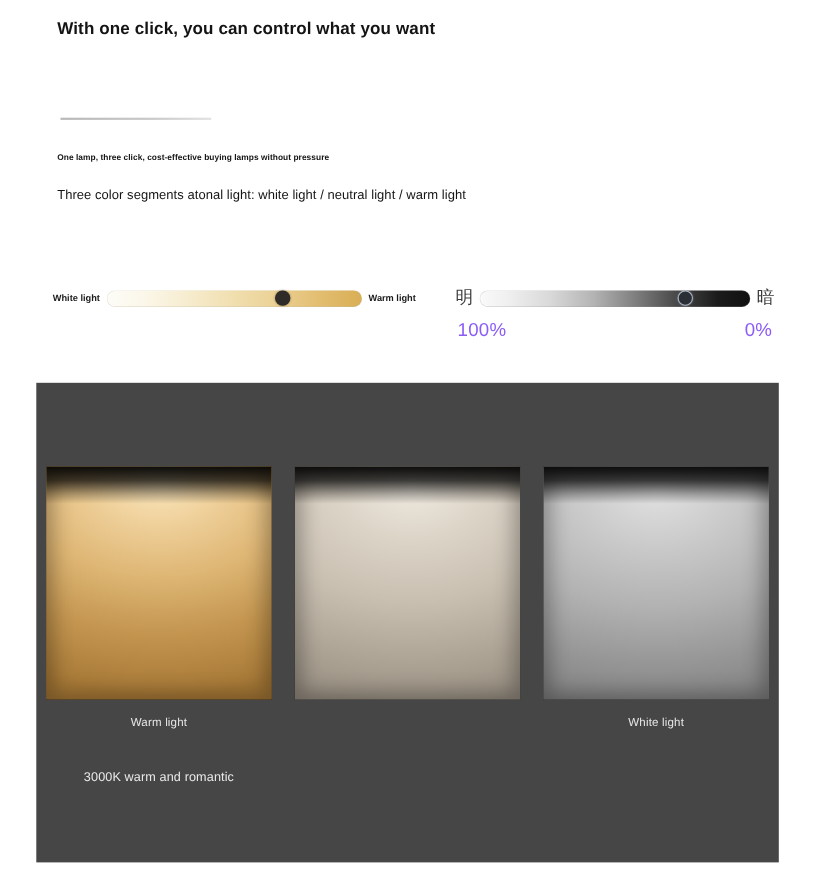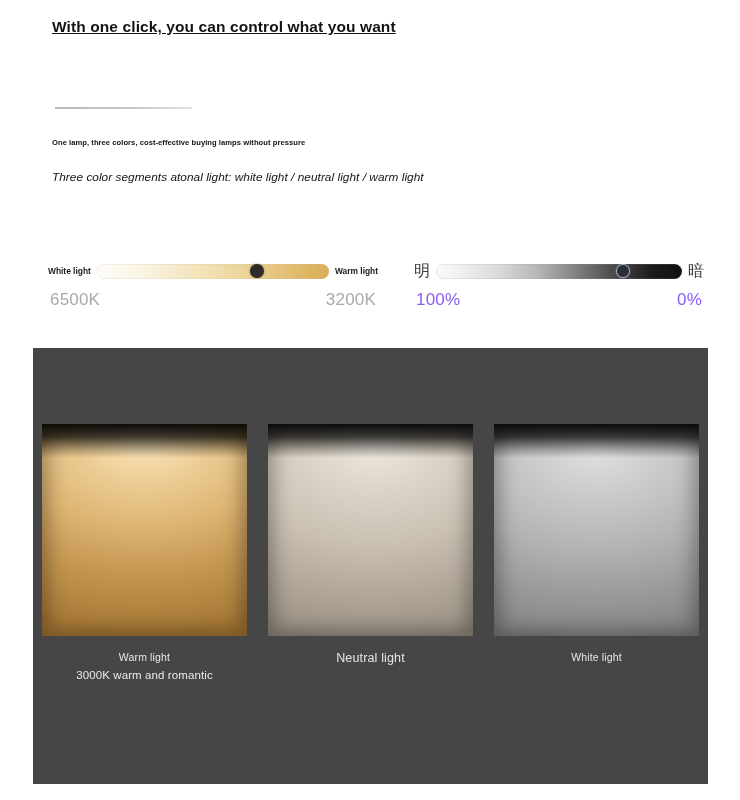--- a/index.html
+++ b/index.html
@@ -20,21 +20,20 @@
   
   .headline {
     position: absolute;
     left: 52px;
     top: 18px;
     font-size: 15.5px;
     font-weight: 600;
     letter-spacing: 0.1px;
     color: #141414;
     white-space: nowrap;
-    text-decoration: underline;
   }
   .rule {
     position: absolute;
     left: 55px;
     top: 107px;
     width: 137px;
     height: 2px;
     background: linear-gradient(to right, #b9b9b9 0%, #c9c9c9 60%, #e2e2e2 100%);
   }
   .subline-small {
@@ -49,21 +48,20 @@
   }
   .subline-big {
     position: absolute;
     left: 52px;
     top: 170px;
     font-size: 11.8px;
     font-weight: 500;
     letter-spacing: 0.05px;
     color: #141414;
     white-space: nowrap;
-    font-style: italic;
   }
 
   
   .slider-block { position: absolute; }
   #cct-block  { left: 48px;  top: 258px; width: 330px; }
   #dim-block  { left: 414px; top: 258px; width: 290px; }
 
   .slider-row {
     position: relative;
     height: 26px;
@@ -217,50 +215,46 @@
 
   .tile-title {
     margin-top: 15px;
     text-align: center;
     font-size: 10.5px;
     color: #e6e6e6;
     letter-spacing: 0.15px;
   }
   .tile-title.lg { font-size: 12.5px; }
   .tile-sub {
-    margin-top: 6px;
+    margin-top: 38px;
     text-align: center;
     font-size: 11.5px;
     color: #e9e9e9;
     letter-spacing: 0.1px;
   }
   .tile-sub.lg { font-size: 12.5px; }
 </style>
 </head>
 <body>
 
 <div class="headline">With one click, you can control what you want</div>
 
 <div class="rule"></div>
 
-<div class="subline-small">One lamp, three colors, cost-effective buying lamps without pressure</div>
+<div class="subline-small">One lamp, three click, cost-effective buying lamps without pressure</div>
 
 <div class="subline-big">Three color segments atonal light: white light / neutral light / warm light</div>
 
 <div class="slider-block" id="cct-block">
   <div class="slider-row">
     <span class="cap left">White light</span>
     <div class="track" id="cct-track">
       <div class="knob" id="cct-knob" style="left: 69%;"></div>
     </div>
     <span class="cap right">Warm light</span>
-  </div>
-  <div class="value-row">
-    <span class="value">6500K</span>
-    <span class="value">3200K</span>
   </div>
 </div>
 
 <div class="slider-block" id="dim-block">
   <div class="slider-row">
     <span class="cap cjk left">明</span>
     <div class="track" id="dim-track">
       <div class="knob" id="dim-knob" style="left: 76%;"></div>
     </div>
     <span class="cap cjk right">暗</span>
@@ -283,21 +277,20 @@
       <div class="tile-title">Warm light</div>
       <div class="tile-sub">3000K warm and romantic</div>
     </div>
 
     <div class="tile">
       <div class="swatch" id="swatch-neutral">
         <div class="glow"></div>
         <div class="shade"></div>
         <div class="edge"></div>
       </div>
-      <div class="tile-title lg">Neutral light</div>
     </div>
 
     <div class="tile">
       <div class="swatch" id="swatch-white">
         <div class="glow"></div>
         <div class="shade"></div>
         <div class="edge"></div>
       </div>
       <div class="tile-title">White light</div>
     </div>

